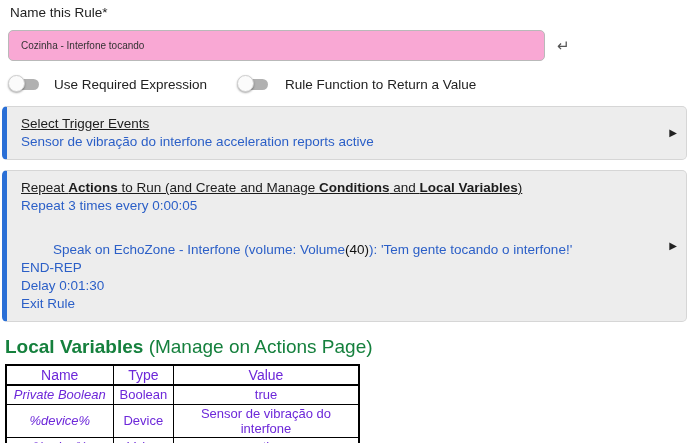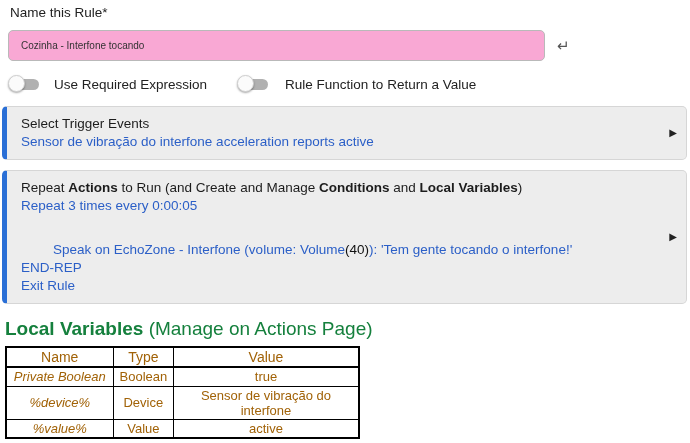--- a/index.html
+++ b/index.html
@@ -28,31 +28,31 @@
   .lbl1{margin-left:13px;}
   .tg2{margin-left:30px;}
   .lbl2{margin-left:15px;}
   .card{
     position:relative;margin:0 3px 0 2px;background:var(--card-bg);
     border:1px solid var(--card-border);border-left:5px solid var(--accent-bar);
     border-radius:5px;padding:8px 26px 8px 14px;font-size:13.5px;line-height:18px;cursor:pointer;
   }
   .trigger-card{margin-top:13px;}
   .actions-card{margin-top:10px;}
-  .card .title{color:#1c1c1c;white-space:pre-wrap;}
+  .card .title{color:#1c1c1c;white-space:pre-wrap;text-decoration:underline;}
   .card .blue{color:var(--link);}
   .card b{font-weight:bold;}
   .line{white-space:pre-wrap;}
   .indent1{padding-left:32px;margin-top:26px;}
   .seg-black{color:#111;}
   .expand{position:absolute;right:9px;top:50%;transform:translateY(-50%);font-size:10px;color:#222;}
   .lv-heading{margin:14px 0 0 5px;font-size:19px;color:#15803d;white-space:pre-wrap;}
   .lv-heading .bold{font-weight:bold;}
   table.lv{border-collapse:collapse;margin:6px 0 0 5px;border:2px solid #000;}
-  table.lv th,table.lv td{border:1px solid #000;text-align:center;padding:1px 6px;height:19px;font-size:13px;color:#a16207;}
+  table.lv th,table.lv td{border:1px solid #000;text-align:center;padding:1px 6px;height:19px;font-size:13px;color:#6d28d9;}
   table.lv th{font-size:14px;font-weight:normal;border-bottom:2px solid #000;}
   .col-name{width:107px;}
   .col-type{width:57px;}
   .col-value{width:185px;}
   td.cell-name{font-style:italic;}
 </style>
 </head>
 <body>
 
 <div class="rule-label">Name this Rule*</div>
@@ -79,20 +79,21 @@
   <div class="title">Select Trigger Events</div>
   <div class="line blue">Sensor de vibração do interfone acceleration reports active</div>
   <span class="expand">▶</span>
 </div>
 
 <div class="card actions-card">
   <div class="title"><span>Repeat </span><b>Actions</b><span> to Run (and Create and Manage </span><b>Conditions</b><span> and </span><b>Local Variables</b><span>)</span></div>
   <div class="line blue">Repeat 3 times every 0:00:05</div>
   <div class="line blue indent1"><span>Speak on EchoZone - Interfone (volume: Volume</span><span class="seg-black">(40)</span><span>): 'Tem gente tocando o interfone!'</span></div>
   <div class="line blue">END-REP</div>
+  <div class="line blue">Delay 0:01:30</div>
   <div class="line blue">Exit Rule</div>
   <span class="expand">▶</span>
 </div>
 
 <div class="lv-heading"><span class="bold">Local Variables</span><span> (Manage on Actions Page)</span></div>
 
 <table class="lv">
   <thead>
     <tr>
       <th class="col-name">Name</th>

